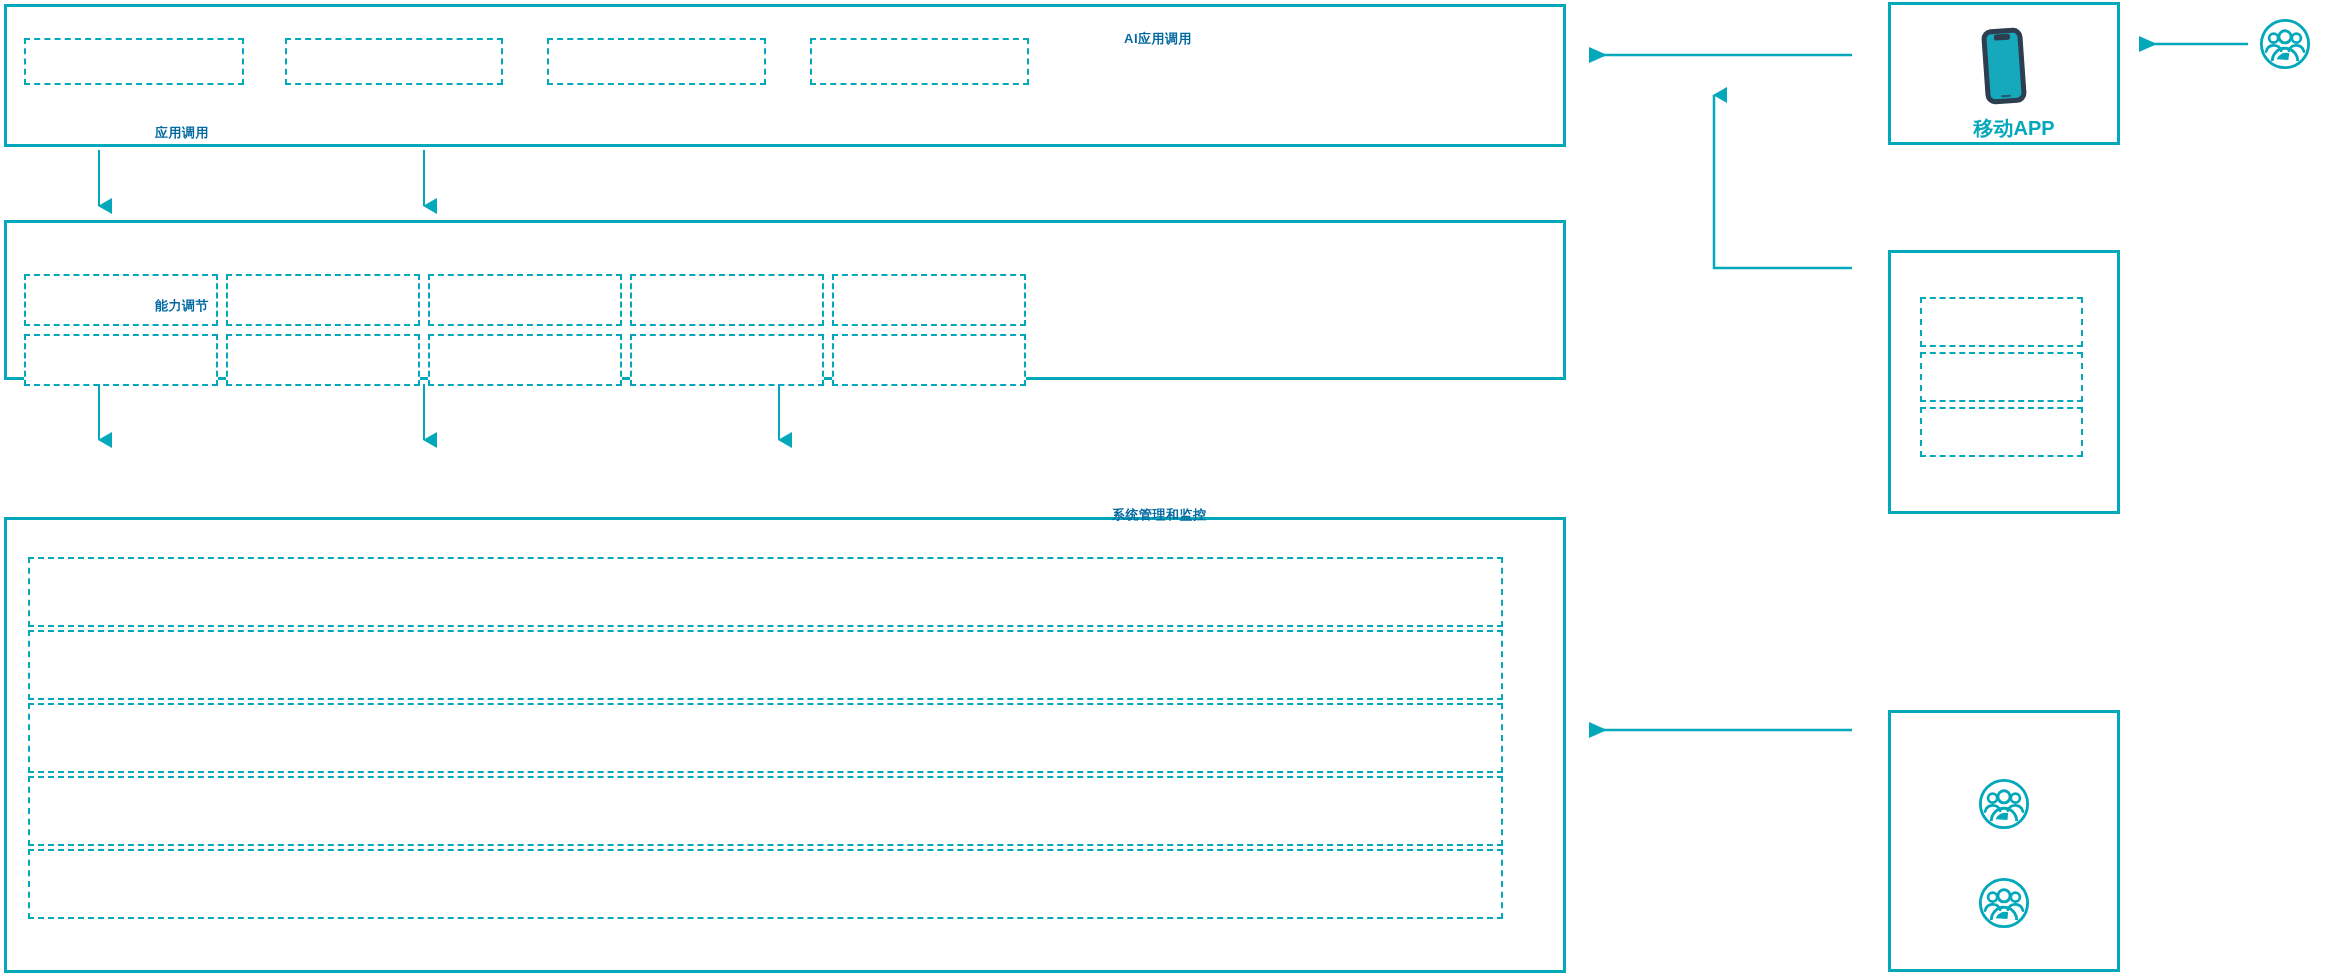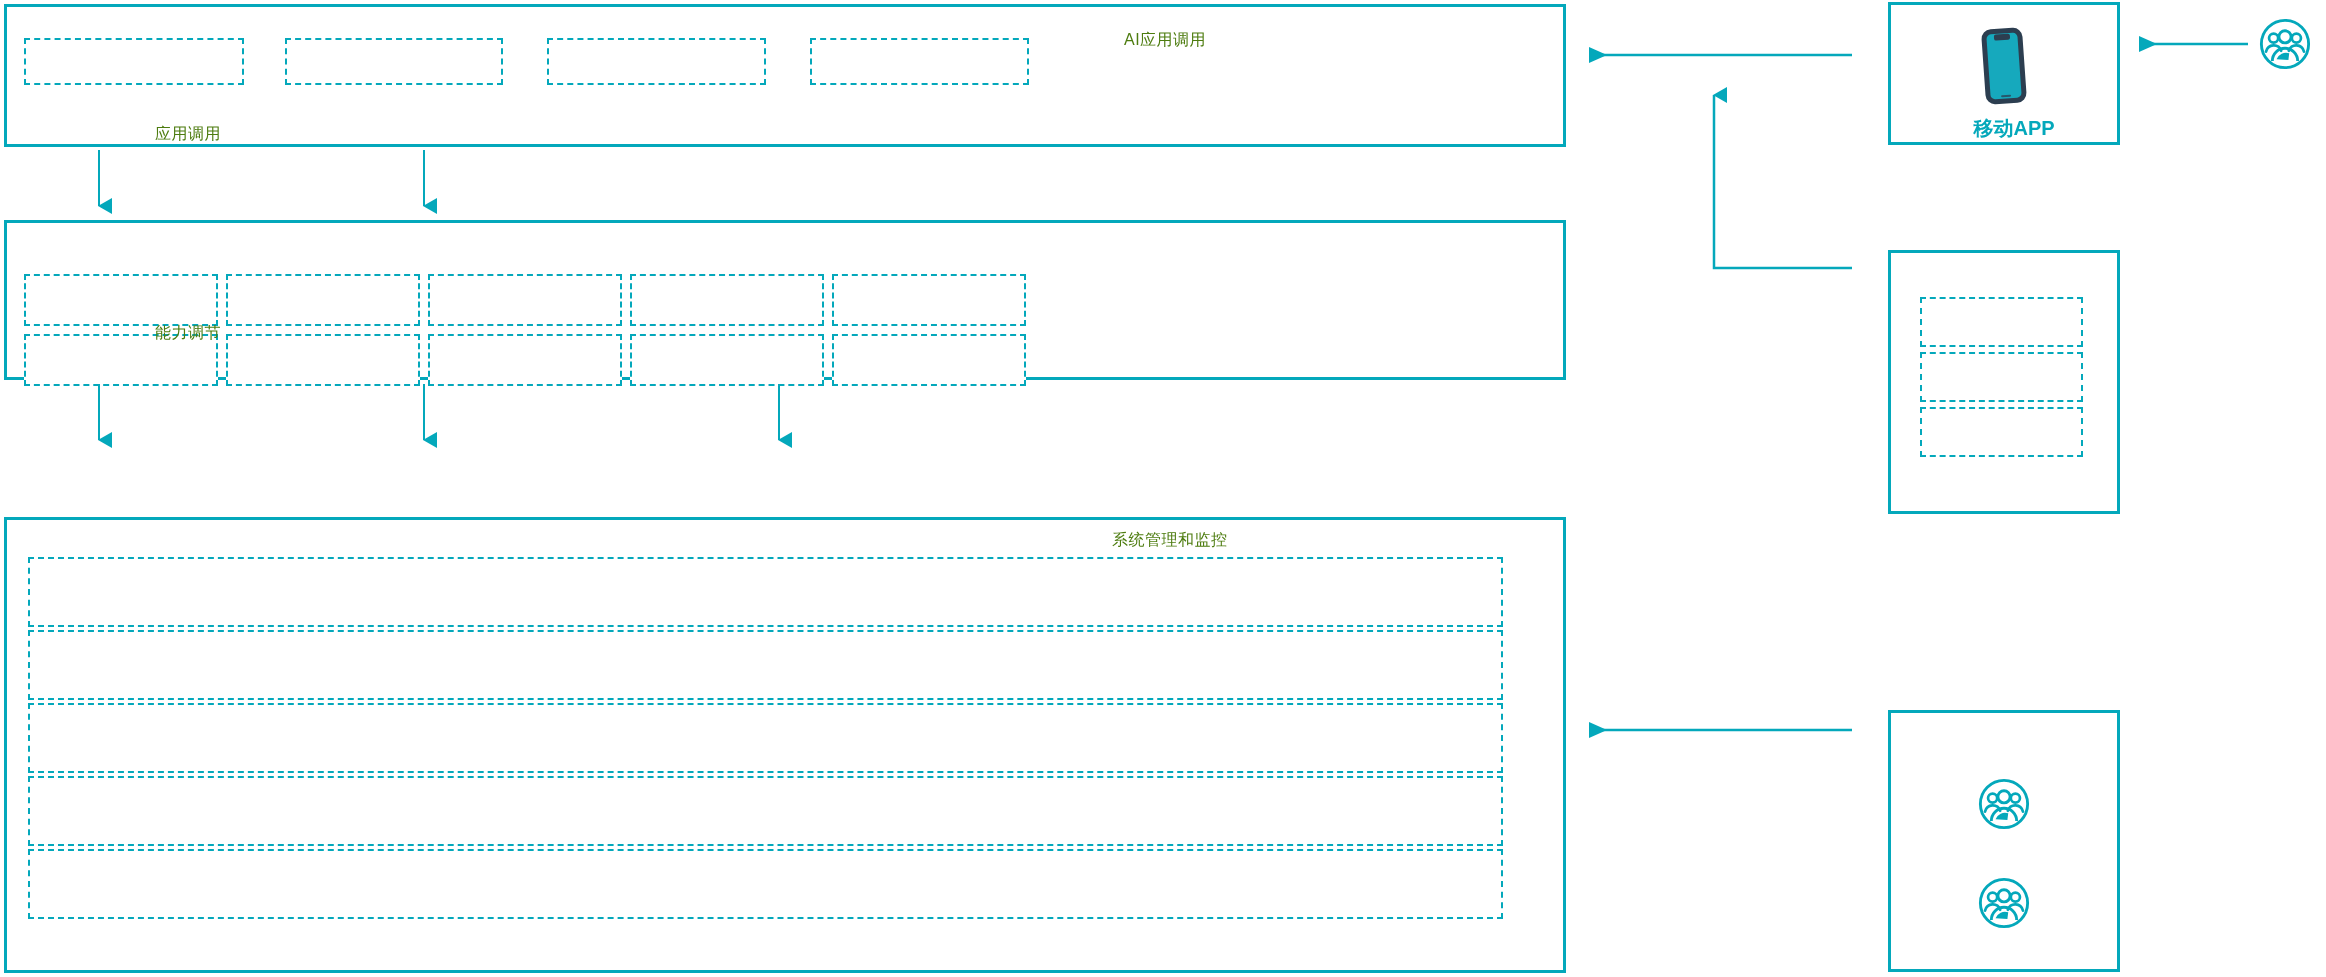--- a/index.html
+++ b/index.html
@@ -28,23 +28,23 @@
   .dashbox {
     position: absolute;
     box-sizing: border-box;
     border: 2px dashed #04A8BB;
     background: #ffffff;
   }
 
   
   .conn-label {
     position: absolute;
-    color: #4d7c0f;
-    font-size: 16px;
-    font-weight: 400;
+    color: #0369a1;
+    font-size: 13px;
+    font-weight: 700;
     white-space: nowrap;
     letter-spacing: .5px;
   }
 
   
   .caption {
     position: absolute;
     color: #04A8BB;
     font-size: 20px;
     font-weight: 700;
@@ -141,23 +141,23 @@
     <circle cx="18.5" cy="25" r="5.4" fill="none" stroke="#04A8BB" stroke-width="3.2"></circle>
     <path d="M9.5 41 a9.5 10 0 0 1 18 -1" fill="none" stroke="#04A8BB" stroke-width="3.2" stroke-linecap="round"></path>
     <circle cx="45.5" cy="25" r="5.4" fill="none" stroke="#04A8BB" stroke-width="3.2"></circle>
     <path d="M36.5 40 a9.5 10 0 0 1 18 1" fill="none" stroke="#04A8BB" stroke-width="3.2" stroke-linecap="round"></path>
     <circle cx="32" cy="23.5" r="7.2" fill="none" stroke="#04A8BB" stroke-width="3.4"></circle>
     <path d="M17 52 a15 15 0 0 1 30 0" fill="none" stroke="#04A8BB" stroke-width="3.4"></path>
     <path d="M22 50 a12 12 0 0 1 15 -7 l-1 8 z" fill="#04A8BB"></path>
   </svg></div>
 
   <div class="conn-label" id="lbl-app-invoke" style="left: 155px; top: 124px;">应用调用</div>
-  <div class="conn-label" id="lbl-ability" style="left: 155px; top: 323px; text-align: center;">能力调节</div>
+  <div class="conn-label" id="lbl-ability" style="left: 155px; top: 297px; text-align: center;">能力调节</div>
   <div class="conn-label" id="lbl-ai-invoke" style="left: 1124px; top: 30px;">AI应用调用</div>
-  <div class="conn-label" id="lbl-sys-admin" style="left: 1112px; top: 530px;">系统管理和监控</div>
+  <div class="conn-label" id="lbl-sys-admin" style="left: 1112px; top: 506px;">系统管理和监控</div>
 
   <svg id="arrows" viewBox="0 0 2326 977" xmlns="http://www.w3.org/2000/svg">
     <defs>
       <marker id="arrowDown" markerWidth="16" markerHeight="14" refX="8" refY="13" orient="auto" markerUnits="userSpaceOnUse">
         <path d="M0,0 L16,0 L8,14 Z" fill="#04A8BB"></path>
       </marker>
       <marker id="arrowLeft" markerWidth="18" markerHeight="16" refX="17" refY="8" orient="auto" markerUnits="userSpaceOnUse">
         <path d="M18,0 L18,16 L0,8 Z" fill="#04A8BB"></path>
       </marker>
       <marker id="arrowUp" markerWidth="16" markerHeight="14" refX="8" refY="1" orient="auto" markerUnits="userSpaceOnUse">

